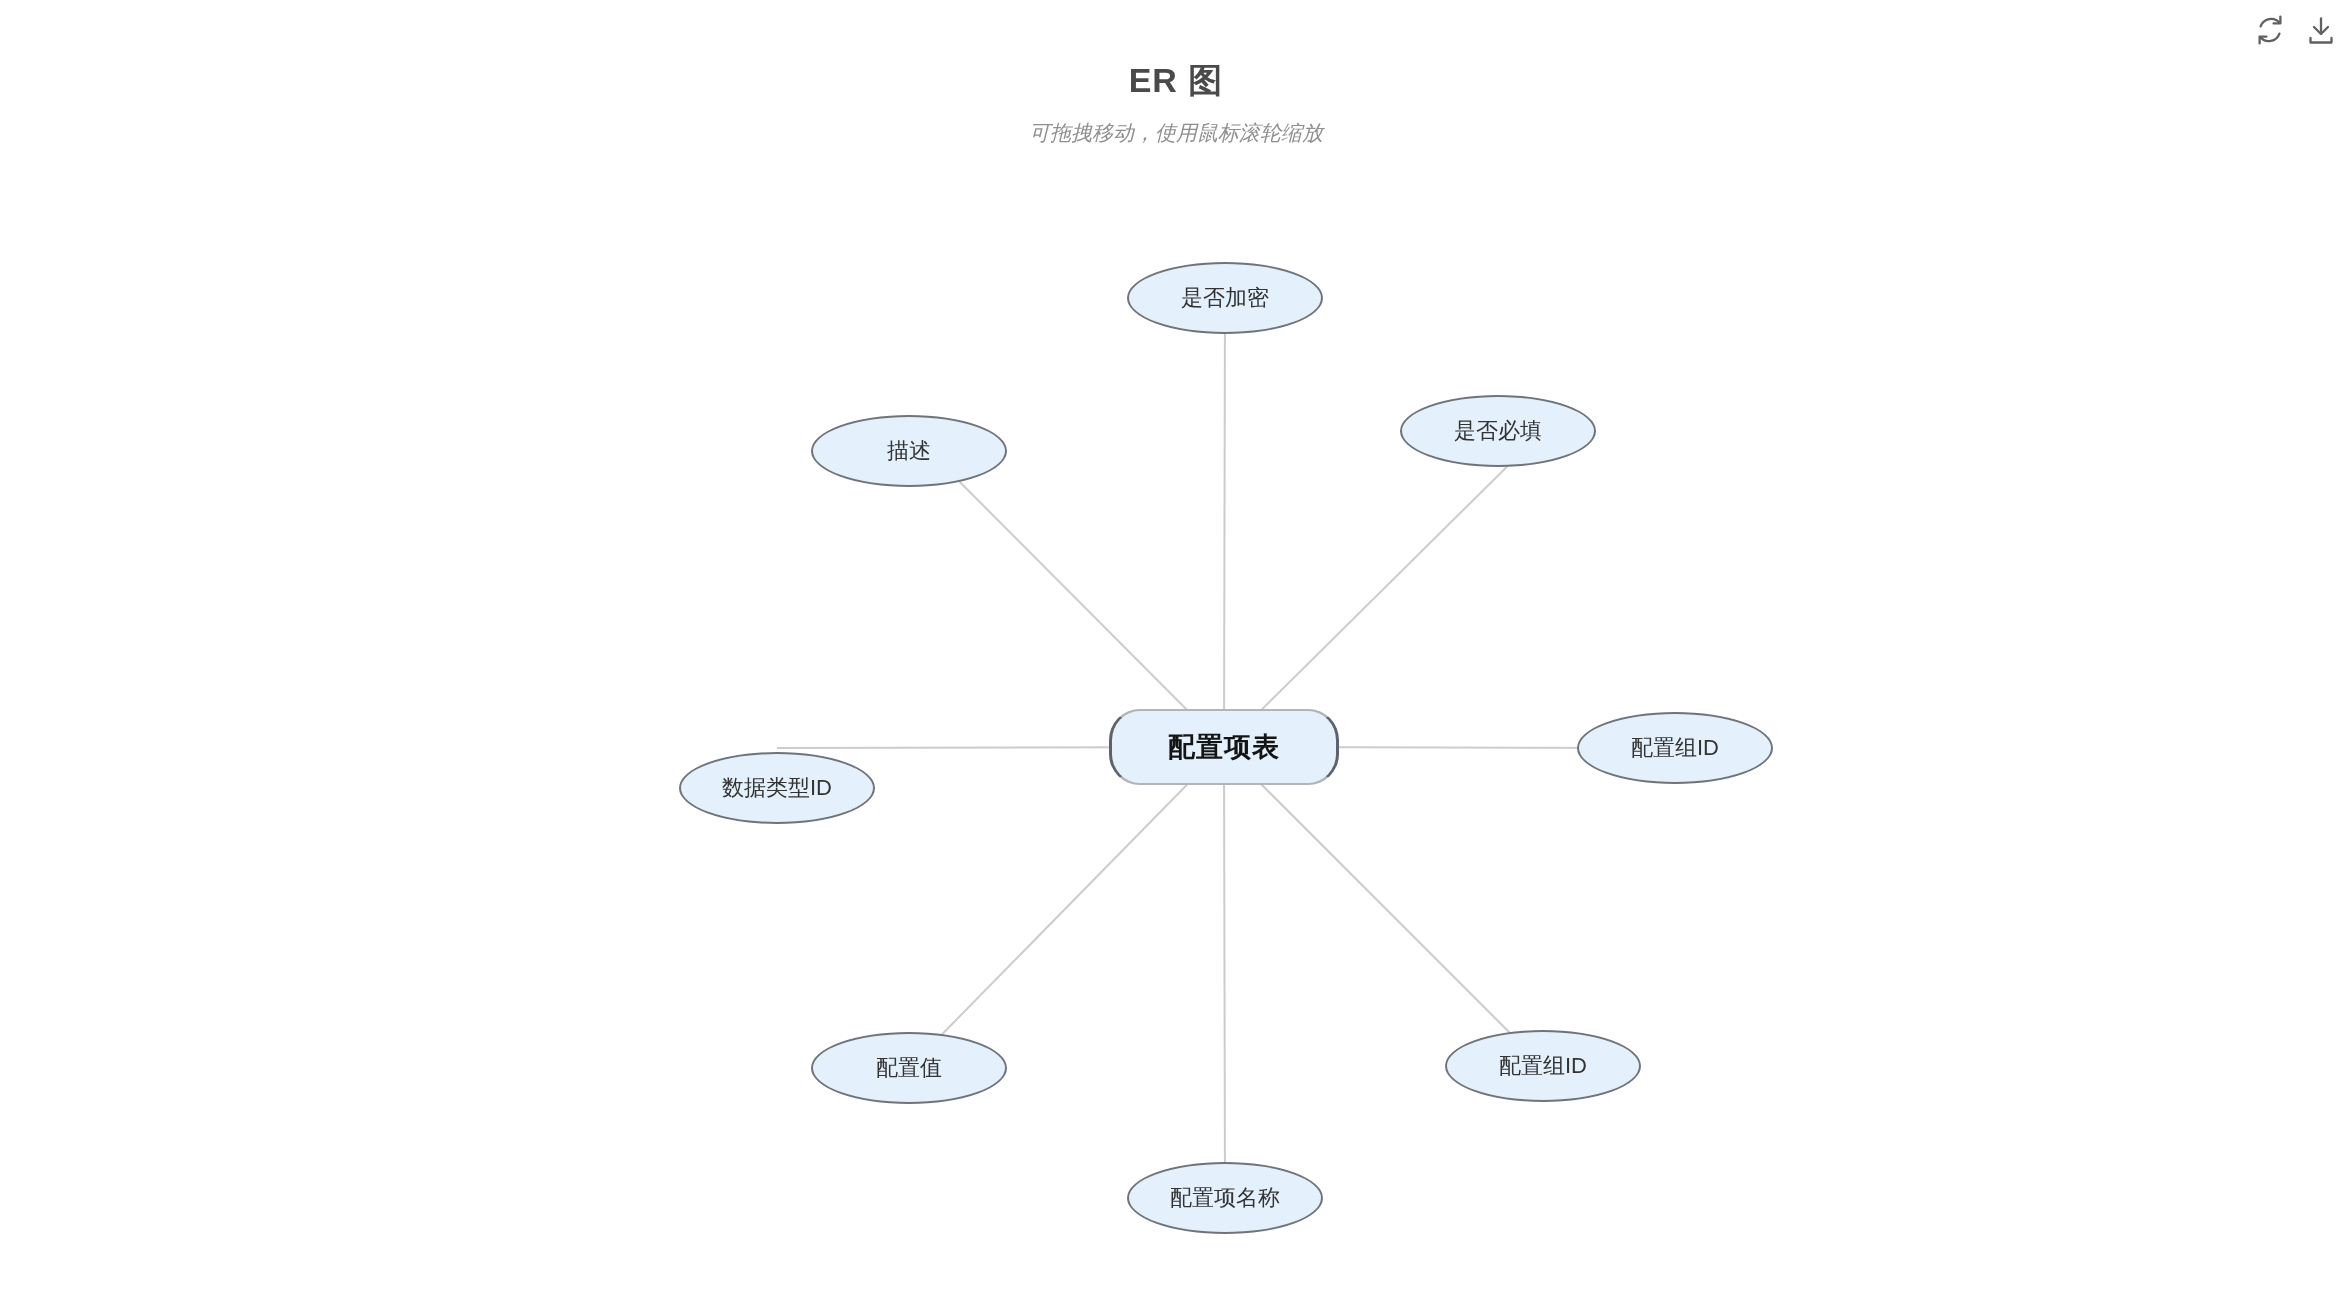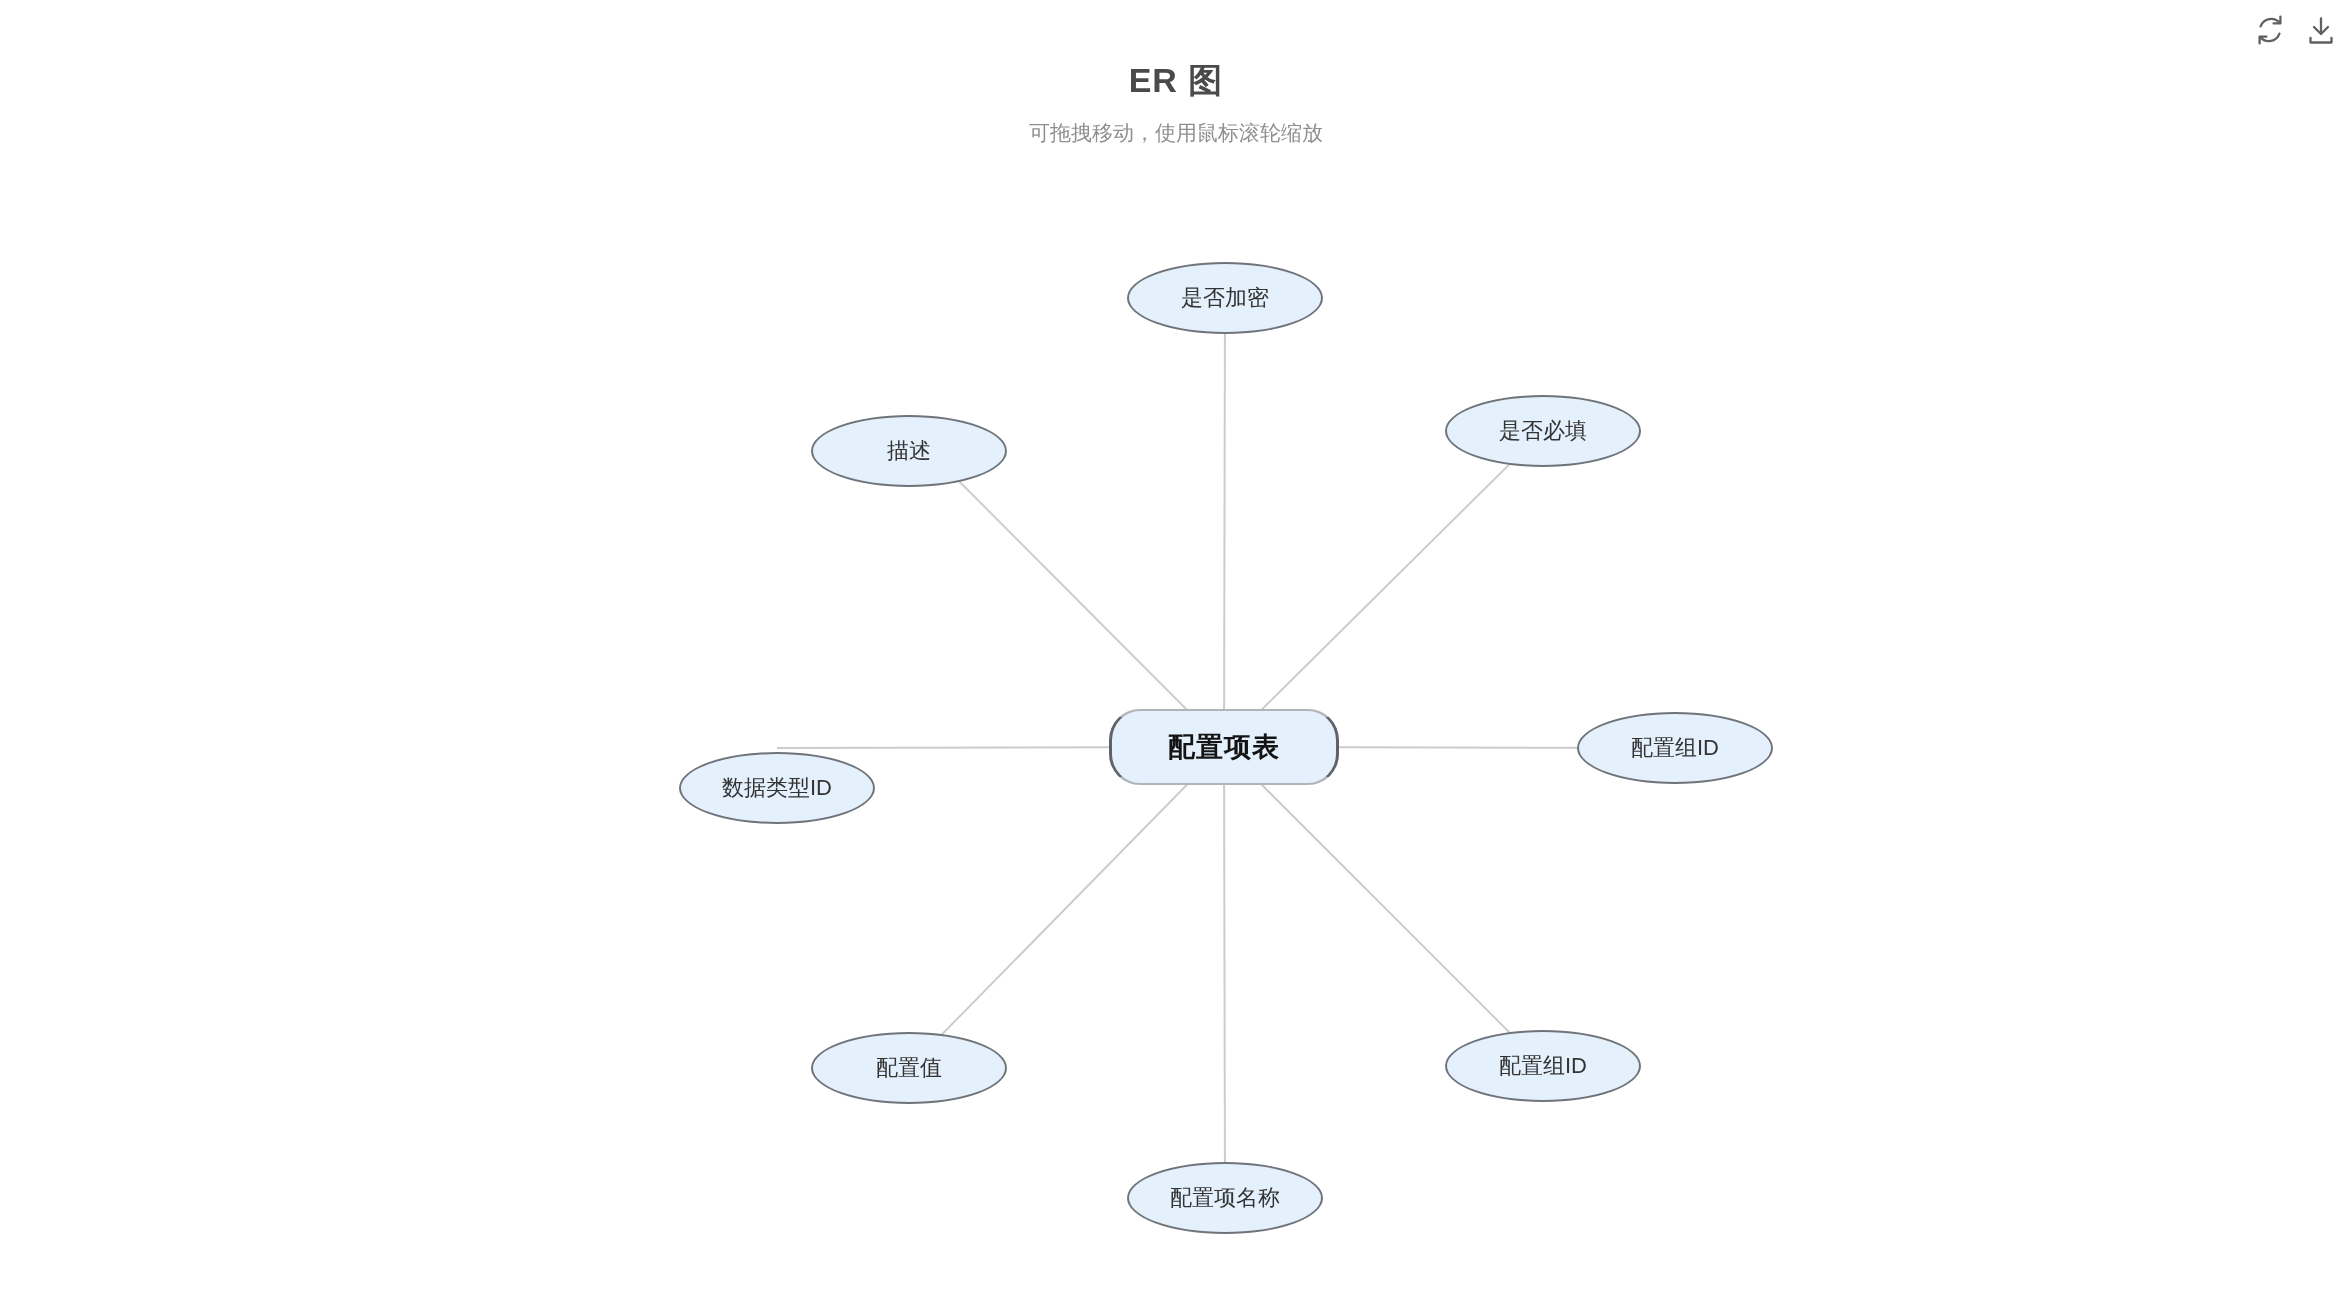--- a/index.html
+++ b/index.html
@@ -34,20 +34,21 @@
   .header h1{
     margin:42px 0 0;
     font-size:34px;line-height:36px;font-weight:bold;
     color:var(--title);
     letter-spacing:1px;
   }
   .header p{
     margin:22px 0 0;
     font-size:21px;line-height:26px;font-weight:normal;
     color:var(--subtitle);
+    font-style:italic;
   }
   .toolbar{
     position:absolute;top:13px;right:14px;
     display:flex;gap:17px;align-items:center;
   }
   .toolbar .icon-btn{
     width:34px;height:34px;display:inline-flex;
     align-items:center;justify-content:center;cursor:pointer;
   }
   .toolbar svg{display:block;}
@@ -97,21 +98,21 @@
       <line x1="1224" y1="747" x2="1543" y2="1066"></line>
       <line x1="1224" y1="747" x2="1225" y2="1198"></line>
       <line x1="1224" y1="747" x2="909" y2="1068"></line>
       <line x1="1224" y1="747" x2="777" y2="748"></line>
       <line x1="1224" y1="747" x2="909" y2="431"></line>
     </svg>
 
   <div id="node-layer">
     <div class="node entity-node" style="left: 1224px; top: 747px;">配置项表</div>
   <div class="node attr-node" style="left: 1225px; top: 298px;">是否加密</div>
-      <div class="node attr-node" style="left: 1543px; top: 431px;">是否必填</div>
+      <div class="node attr-node" style="left: 1498px; top: 431px;">是否必填</div>
       <div class="node attr-node" style="left: 1675px; top: 748px;">配置组ID</div>
       <div class="node attr-node" style="left: 1543px; top: 1066px;">配置组ID</div>
       <div class="node attr-node" style="left: 1225px; top: 1198px;">配置项名称</div>
       <div class="node attr-node" style="left: 909px; top: 1068px;">配置值</div>
       <div class="node attr-node" style="left: 777px; top: 788px;">数据类型ID</div>
       <div class="node attr-node" style="left: 909px; top: 451px;">描述</div>
     </div>
 
   <div class="header">
     <h1>ER 图</h1>

